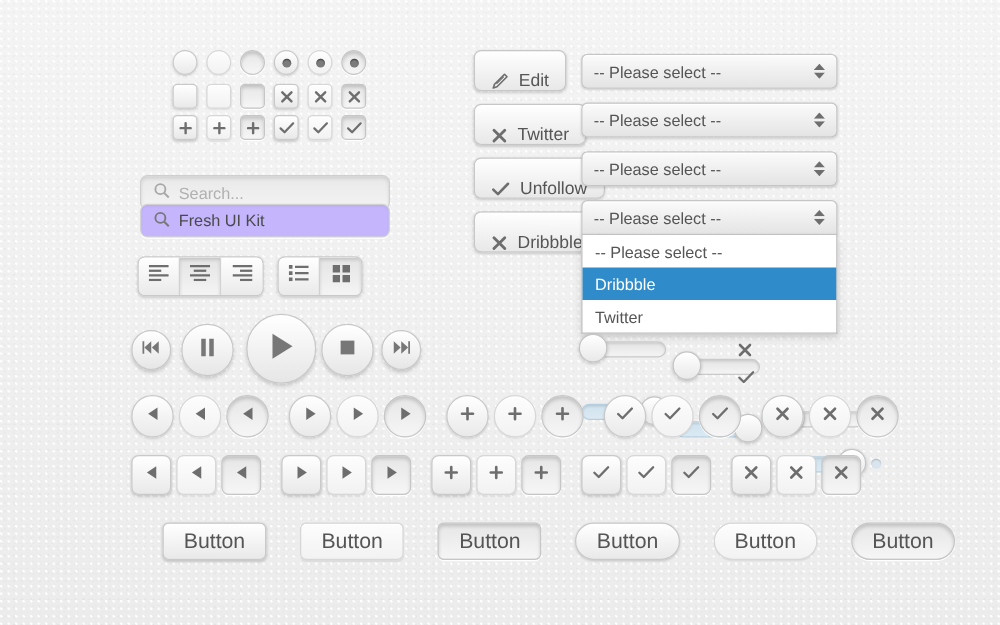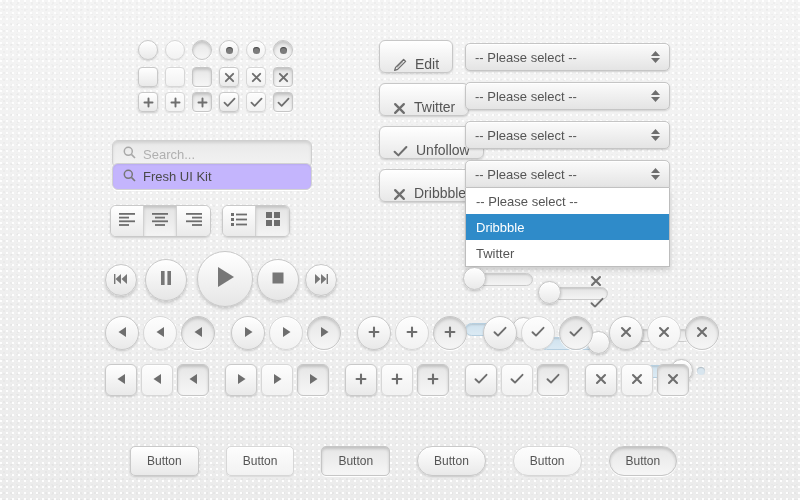--- a/index.html
+++ b/index.html
@@ -105,21 +105,21 @@
              box-shadow:inset 0 1px 2px rgba(0,0,0,.13);}
   .sl.on .track{background:linear-gradient(#cfe2ee,#dbeaf4);border-color:#b6cfe0;}
   .sl .knob{position:absolute;top:-5px;width:23px;height:23px;border-radius:50%;
             background:linear-gradient(#ffffff,#e9e9e9);border:1px solid #c4c4c4;
             box-shadow:0 1px 3px rgba(0,0,0,.22), inset 0 1px 0 #fff;}
   .sl .knob.l{left:-2px;} .sl .knob.r{right:-2px;}
   .enddot{width:8px;height:8px;border-radius:50%;background:#d8e5ee;
           box-shadow:inset 0 1px 1px rgba(0,0,0,.18);}
 
   
-  .pbtn{height:30px;display:flex;align-items:center;justify-content:center;font-size:12px;color:#555;padding:0 16px;margin-top:28px;}
+  .pbtn{height:30px;display:flex;align-items:center;justify-content:center;font-size:17px;color:#555;padding:0 16px;}
   .pbtn.rr{border-radius:5px;} .pbtn.pill{border-radius:16px;}
 </style>
 </head>
 <body>
 
 <div class="stage">
 
   <div class="abs" id="radios" style="left:138px;top:40px;display:flex;gap:7px;">
       <div class="radio raised"></div>
       <div class="radio flat"></div>

